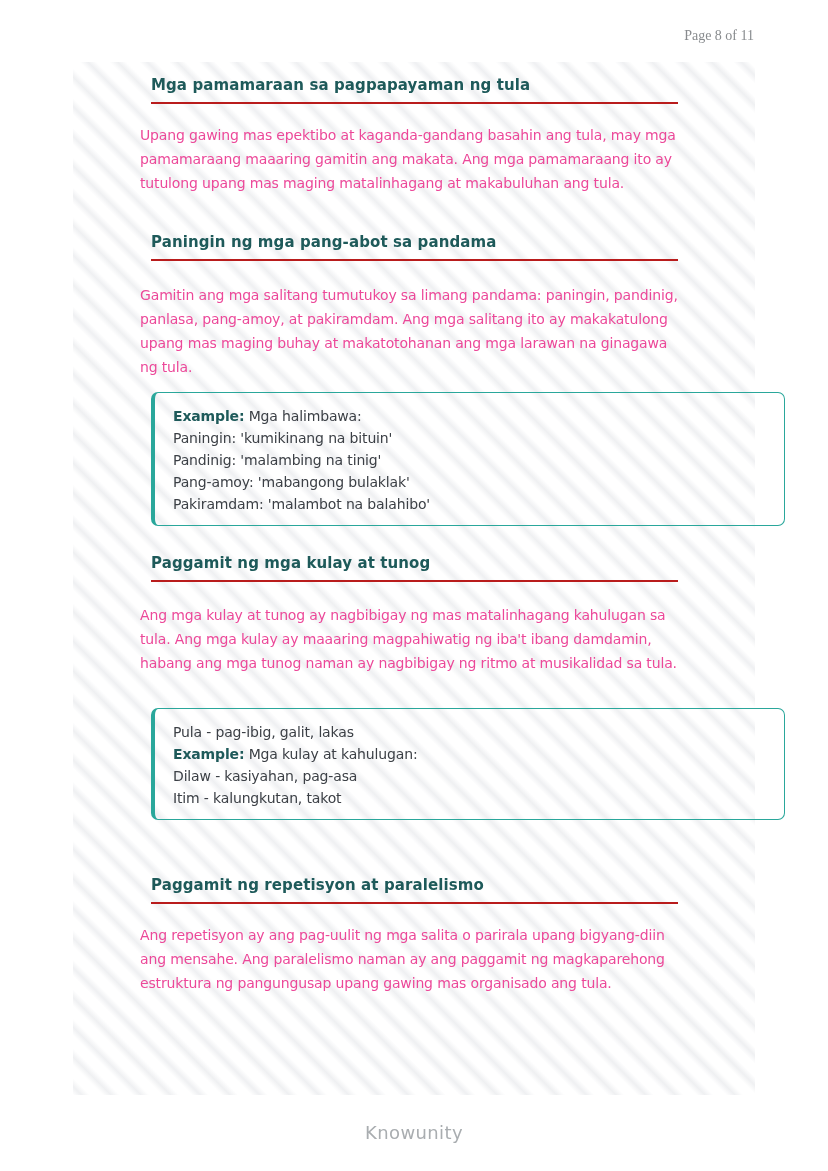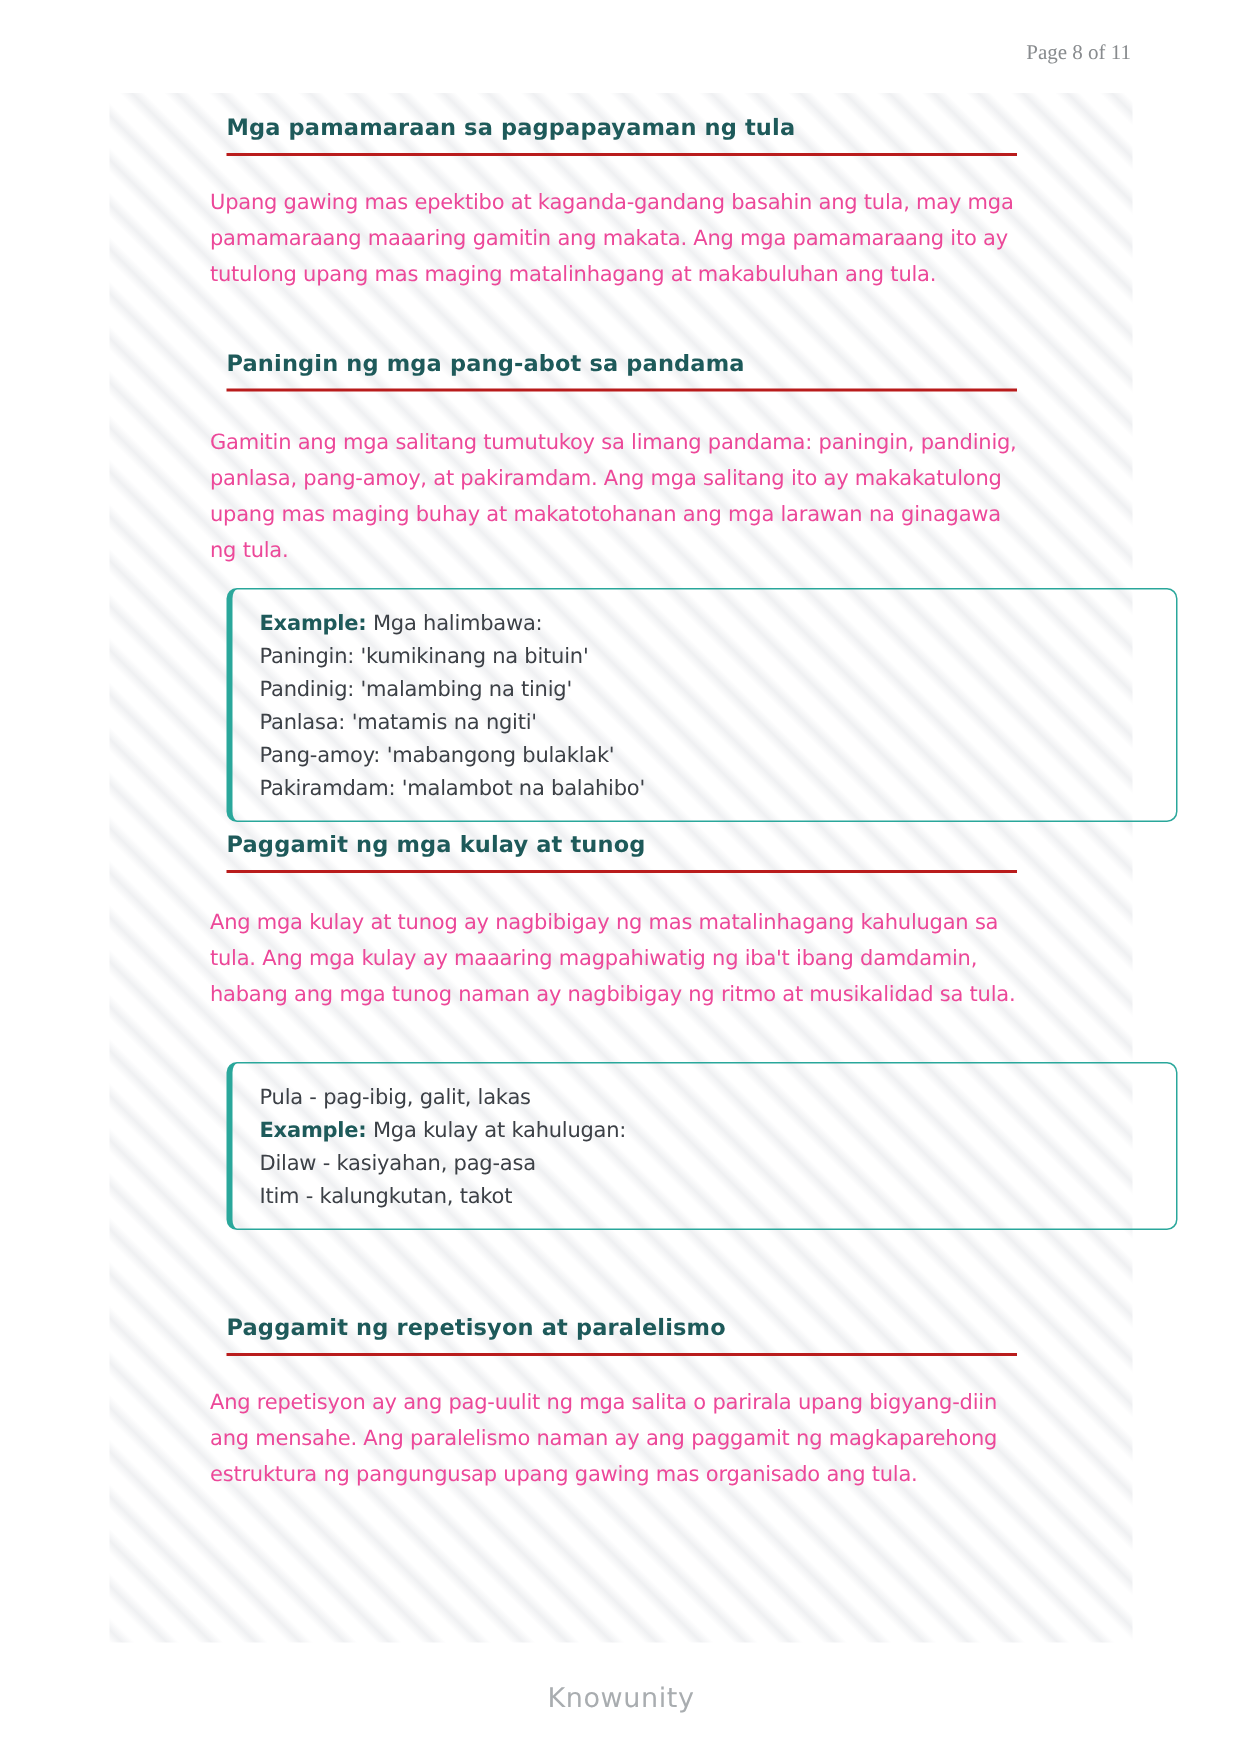--- a/index.html
+++ b/index.html
@@ -96,21 +96,20 @@
 <h2 class="sec-heading h1">Mga pamamaraan sa pagpapayaman ng tula</h2>
 <p class="body-par p1">Upang gawing mas epektibo at kaganda-gandang basahin ang tula, may mga pamamaraang maaaring gamitin ang makata. Ang mga pamamaraang ito ay tutulong upang mas maging matalinhagang at makabuluhan ang tula.</p>
 
 <h2 class="sec-heading h2">Paningin ng mga pang-abot sa pandama</h2>
 <p class="body-par p2">Gamitin ang mga salitang tumutukoy sa limang pandama: paningin, pandinig, panlasa, pang-amoy, at pakiramdam. Ang mga salitang ito ay makakatulong upang mas maging buhay at makatotohanan ang mga larawan na ginagawa ng tula.</p>
 
 <div class="example-box b1">
   <div><span class="example-label">Example:</span><span> Mga halimbawa:</span></div>
   <div>Paningin: 'kumikinang na bituin'</div>
   <div>Pandinig: 'malambing na tinig'</div>
-  <div>Panlasa: 'matamis na ngiti'</div>
   <div>Pang-amoy: 'mabangong bulaklak'</div>
   <div>Pakiramdam: 'malambot na balahibo'</div>
 </div>
 
 <h2 class="sec-heading h3">Paggamit ng mga kulay at tunog</h2>
 <p class="body-par p3">Ang mga kulay at tunog ay nagbibigay ng mas matalinhagang kahulugan sa tula. Ang mga kulay ay maaaring magpahiwatig ng iba't ibang damdamin, habang ang mga tunog naman ay nagbibigay ng ritmo at musikalidad sa tula.</p>
 
 <div class="example-box b2">
   <div>Pula - pag-ibig, galit, lakas</div>
   <div><span class="example-label">Example:</span><span> Mga kulay at kahulugan:</span></div>

